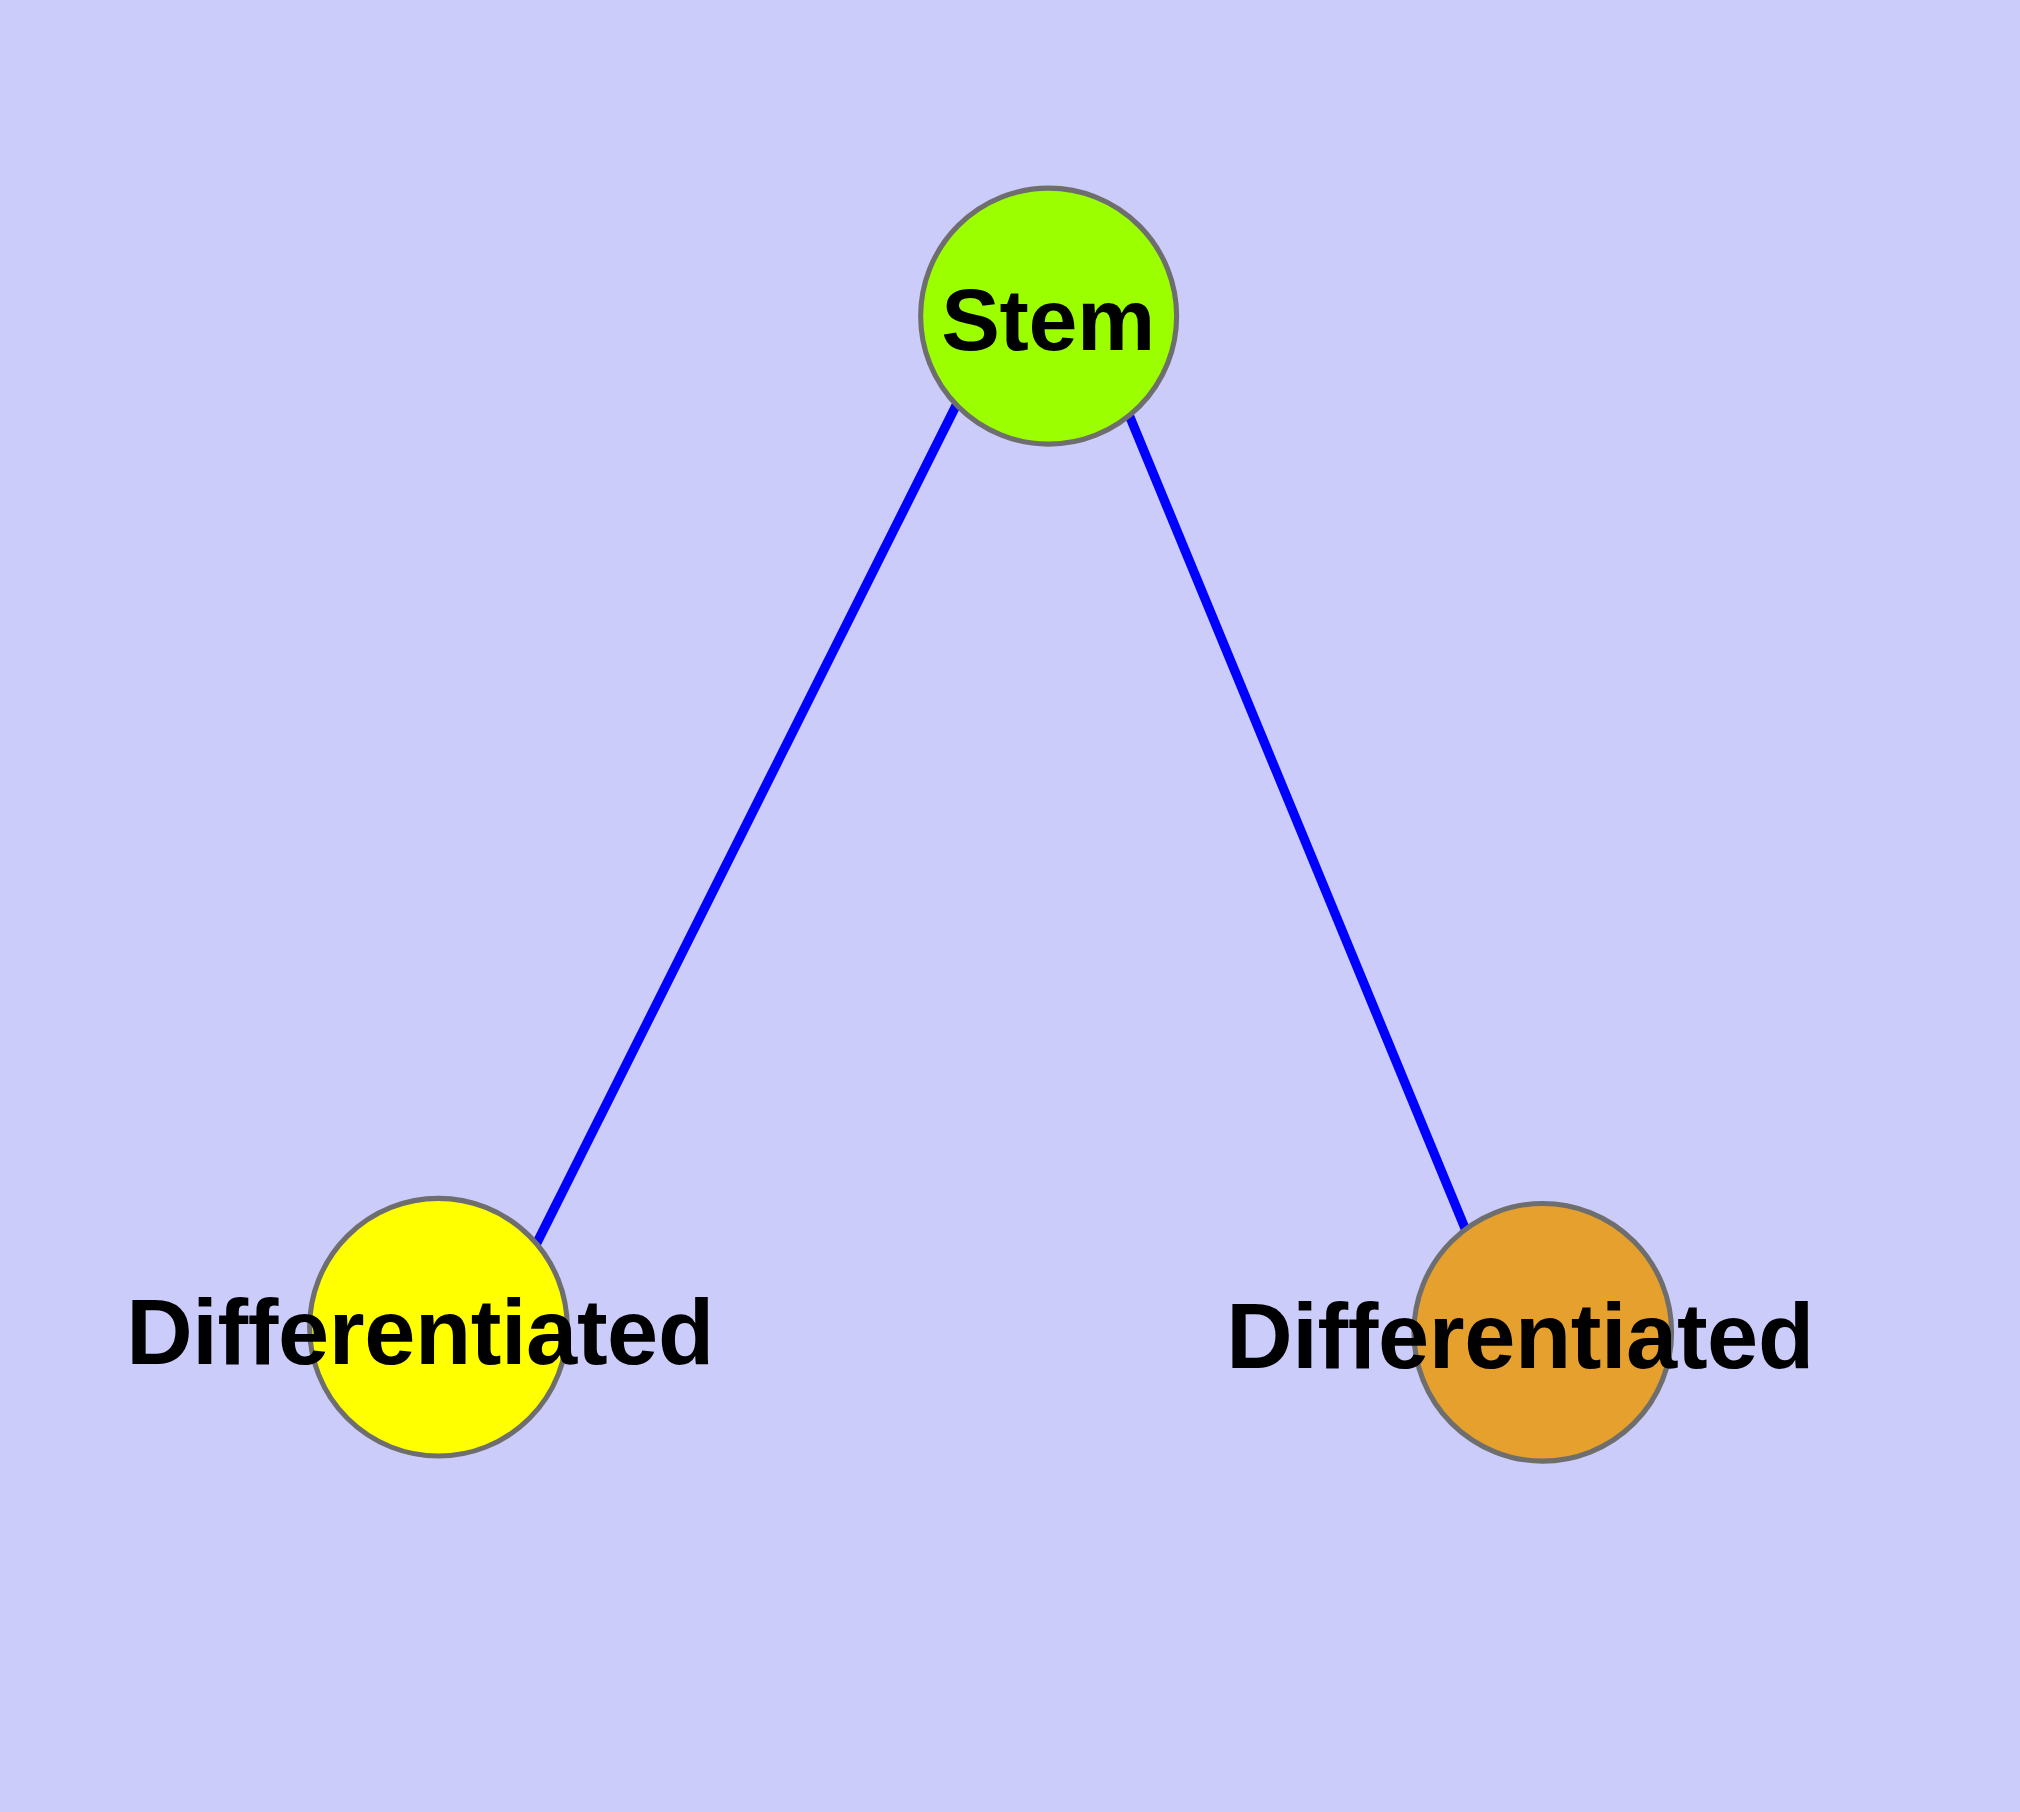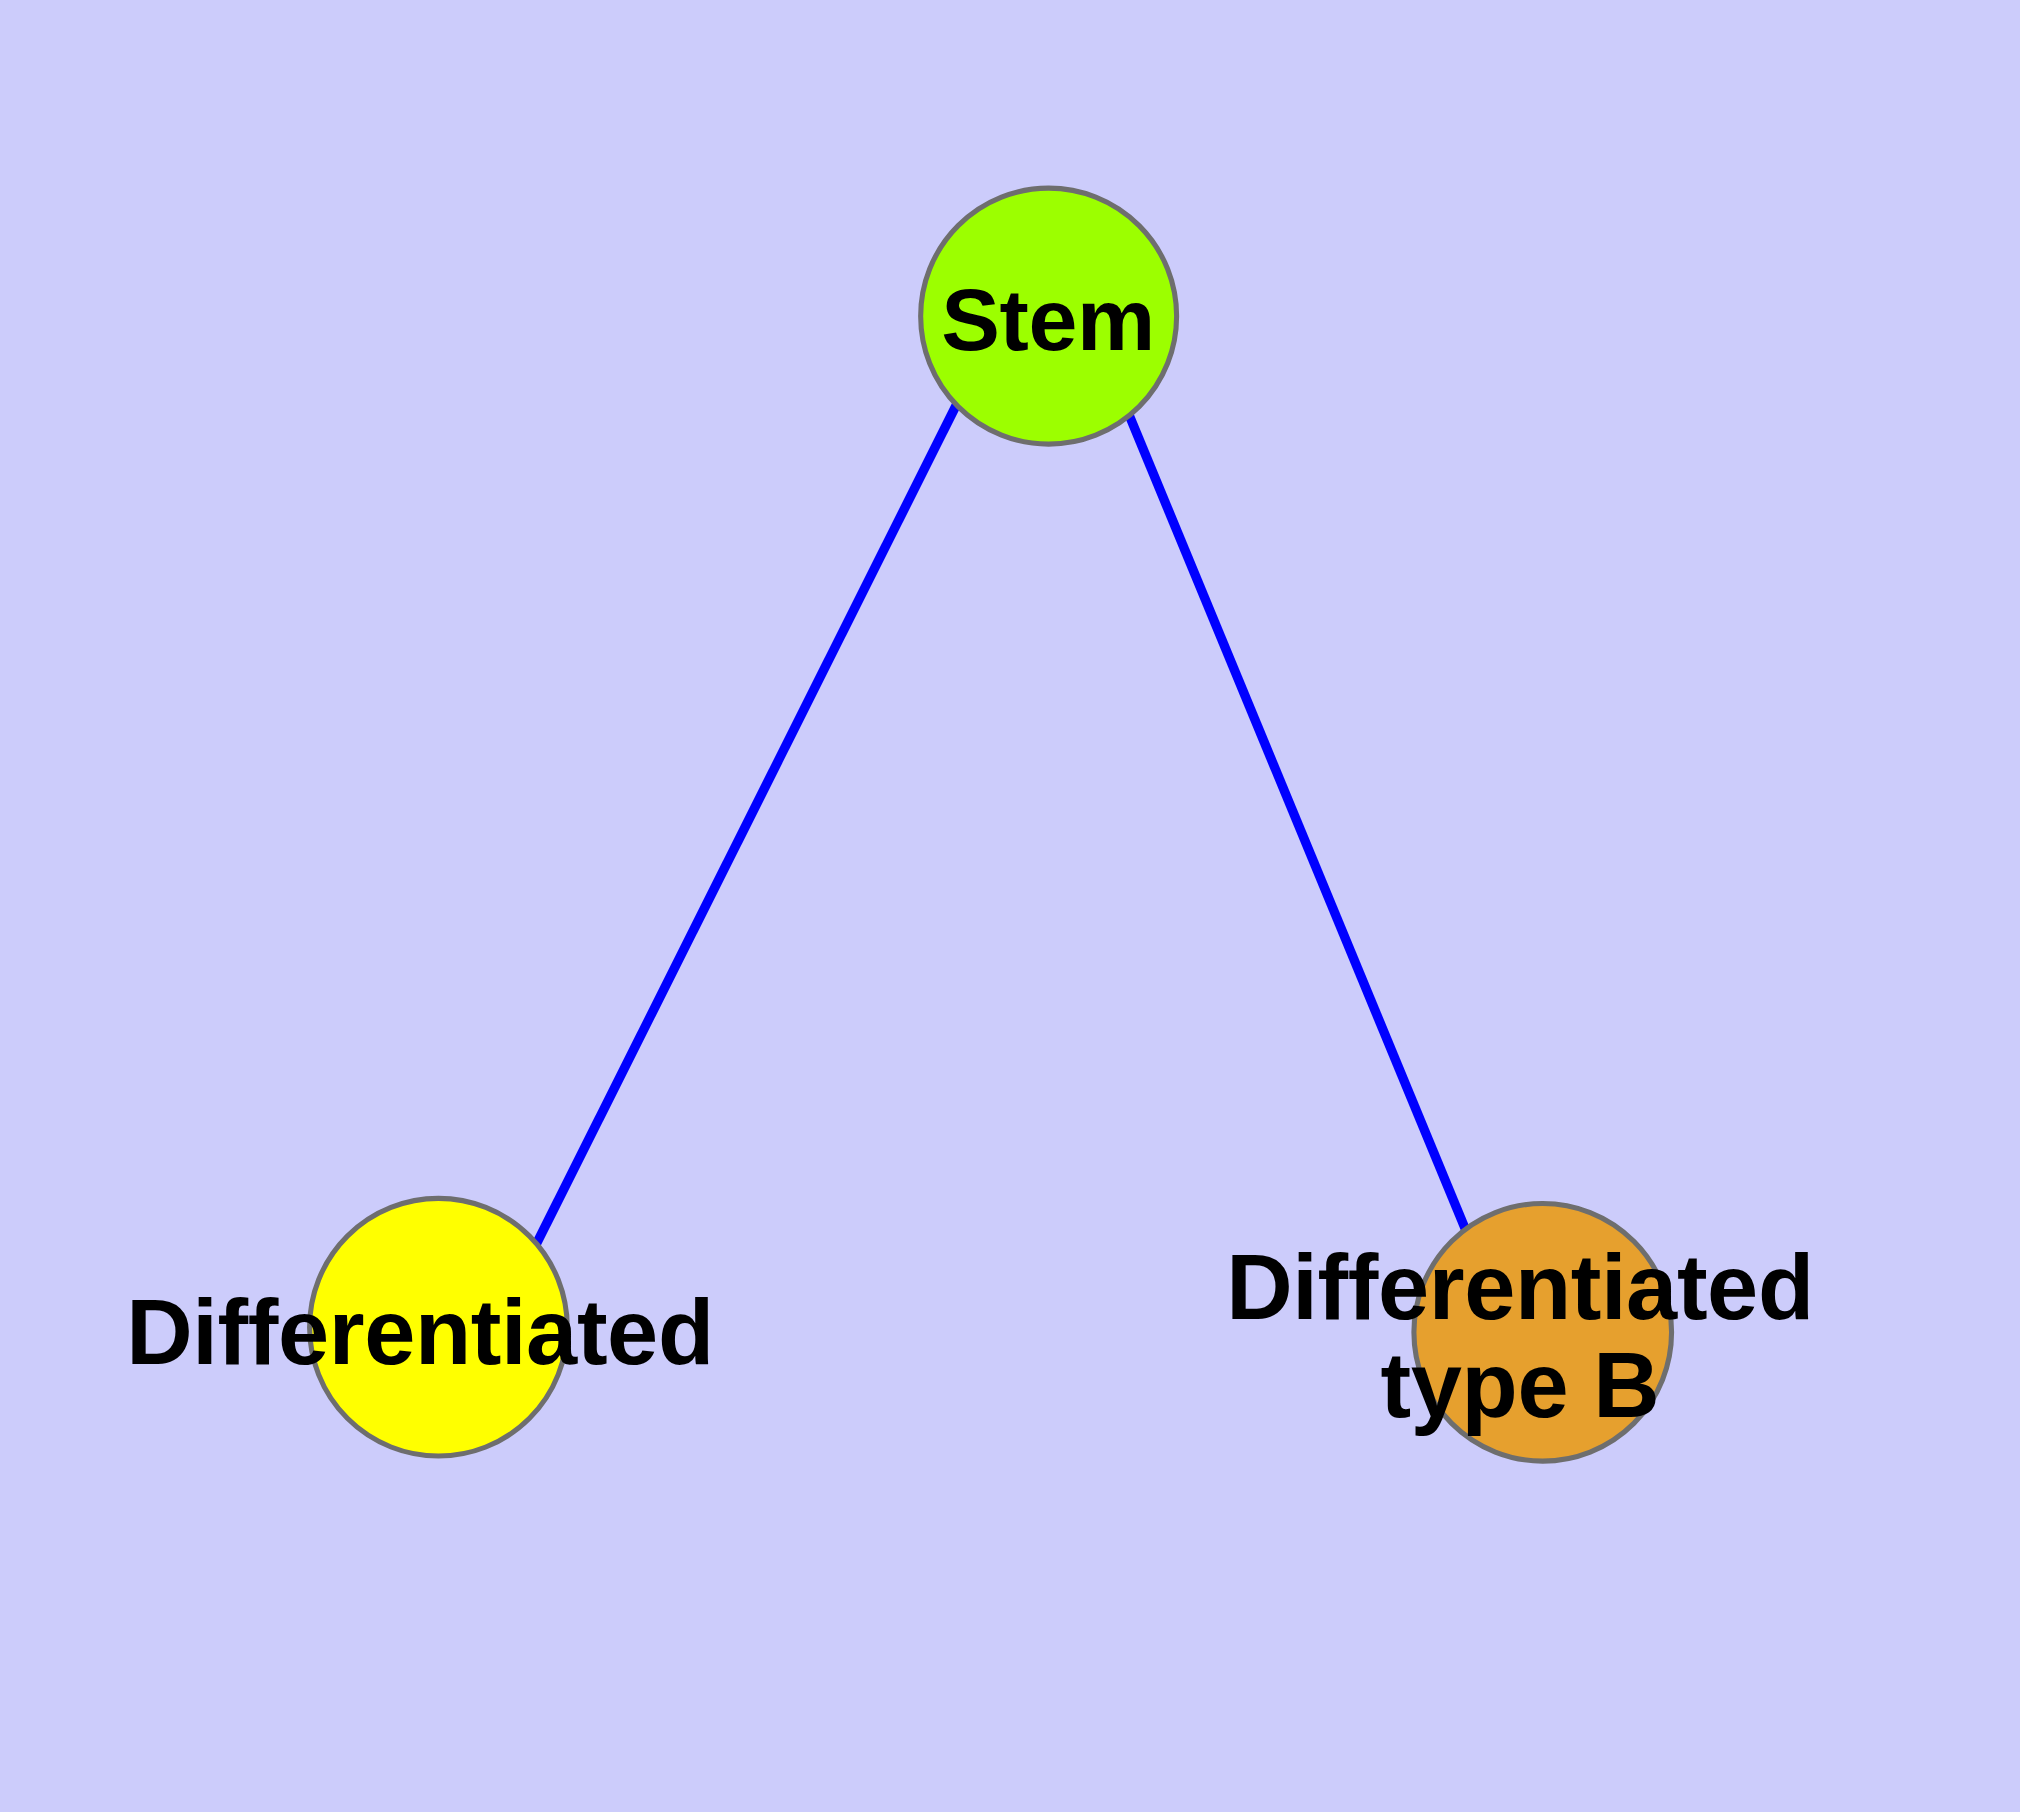--- a/index.html
+++ b/index.html
@@ -69,18 +69,17 @@
 
   <div id="labels-layer">
       <div class="node-label stem" style="left: 1048px; top: 320px; font-size: 88px; color: rgb(0, 0, 0);">
         <span class="label-line">Stem</span>
       </div>
       <div class="node-label leaf" style="left: 420px; top: 1333px; font-size: 92px; color: rgb(0, 0, 0);">
         <span class="label-line">Differentiated</span>
       </div>
       <div class="node-label leaf" style="left: 1520px; top: 1337px; font-size: 92px; color: rgb(0, 0, 0);">
         <span class="label-line">Differentiated</span>
-        <span class="label-line">type B</span>
       </div>
     </div>
 
 </div>
 
 
 </body></html>

